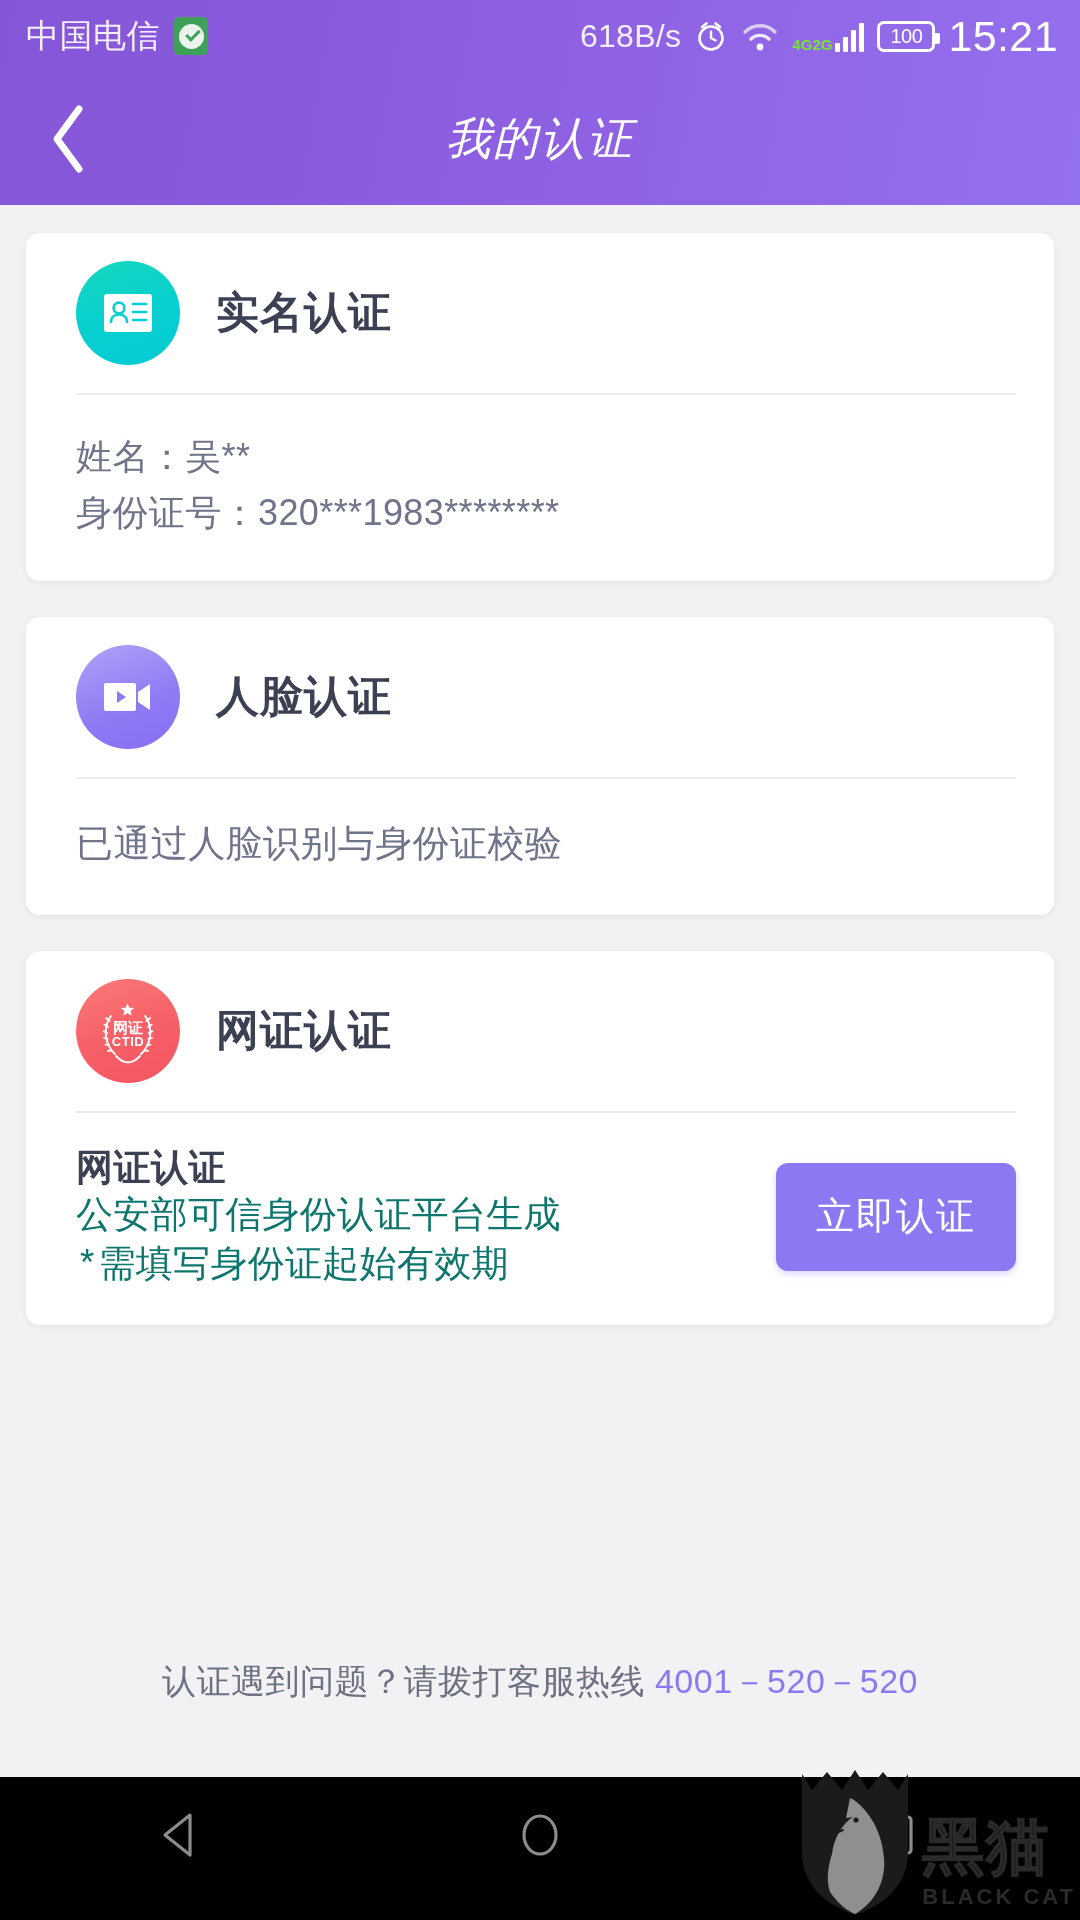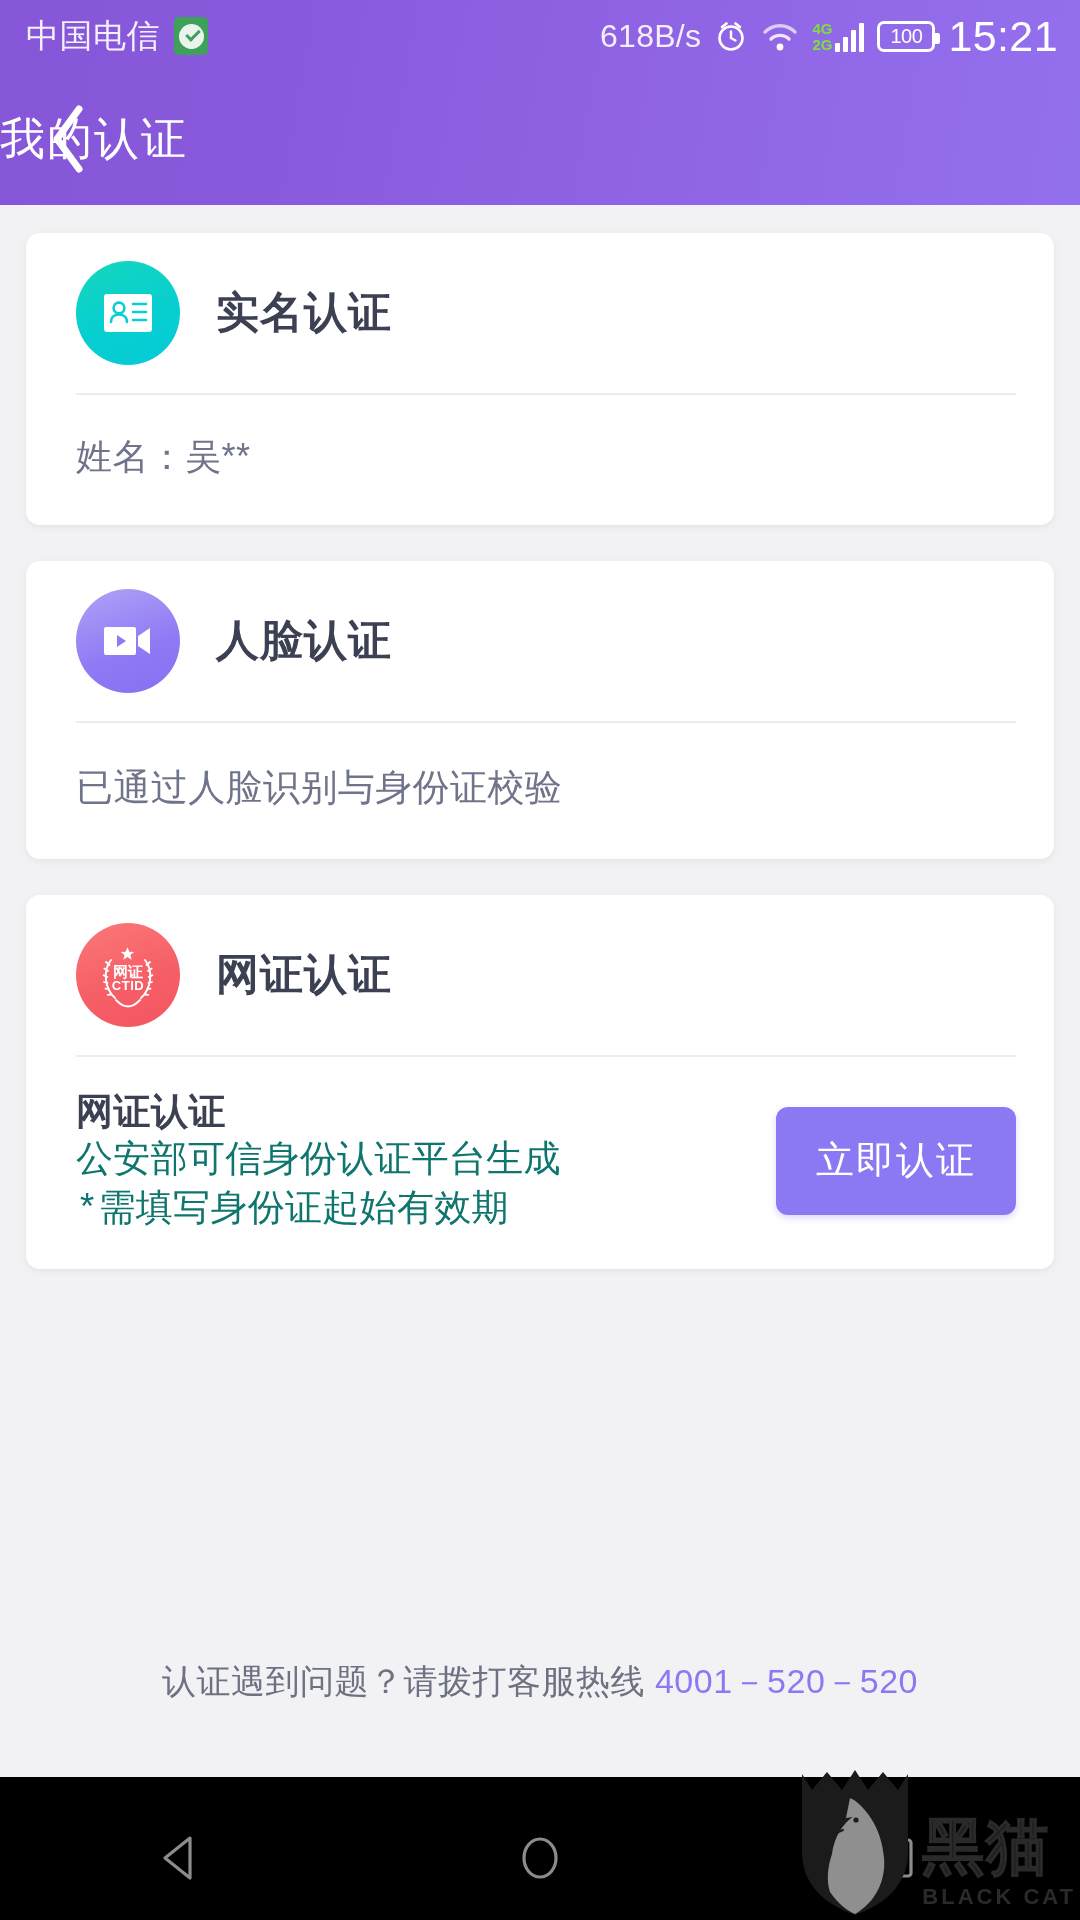--- a/index.html
+++ b/index.html
@@ -83,21 +83,21 @@
 
   .netspeed {
     font-size: 32px;
     color: #f2eefa;
     letter-spacing: 0.3px;
   }
 
   .clock-icon { width: 34px; height: 34px; }
   .wifi-icon { width: 38px; height: 30px; }
   .signal-wrap { display: flex; align-items: flex-end; gap: 3px; }
-  .gtags { display: flex; flex-direction: column; font-size: 15px; line-height: 1.03; color: #7be03a; font-weight: bold; }
+  .gtags { display: flex; flex-direction: row; font-size: 15px; line-height: 1.03; color: #7be03a; font-weight: bold; }
   .bars { display: flex; align-items: flex-end; gap: 3px; height: 32px; }
   .bars i { width: 5px; background: #ffffff; display: block; border-radius: 1px; }
   .bars i:nth-child(1){ height: 9px; }
   .bars i:nth-child(2){ height: 15px; }
   .bars i:nth-child(3){ height: 22px; }
   .bars i:nth-child(4){ height: 29px; }
 
   .battery {
     width: 58px; height: 31px;
     border: 3px solid #ffffff;
@@ -115,20 +115,22 @@
   }
   .battery span { font-size: 20px; color: #ffffff; letter-spacing: -0.5px; }
 
   .clock-time { font-size: 43px; color: #ffffff; letter-spacing: 0.4px; }
 
   .titlebar {
     height: 133px;
     position: relative;
     display: flex;
     align-items: center;
+    justify-content: center;
+    font-style: italic;
   }
   .back-btn {
     position: absolute;
     left: 26px;
     top: 50%;
     transform: translateY(-50%);
     width: 86px; height: 86px;
     display: flex; align-items: center; justify-content: center;
     cursor: pointer;
   }
@@ -263,21 +265,21 @@
     padding-bottom: 72px;
   }
   .footer-help .phone { color: #8b79f4; }
 
   
   .navbar {
     flex: 0 0 auto;
     height: 143px;
     background: #000000;
     display: flex;
-    align-items: flex-end;
+    align-items: flex-start;
     justify-content: space-around;
     position: relative;
   }
   .nav-btn {
     width: 120px; height: 120px;
     display: flex; align-items: center; justify-content: center;
     cursor: pointer;
   }
 
   .watermark {
@@ -389,20 +391,21 @@
             <circle cx="18" cy="17" r="5.4" fill="none" stroke="#08cfd2" stroke-width="2.6"></circle>
             <path d="M10 31 C10 25.5 14 23.5 18 23.5 C22 23.5 26 25.5 26 31" fill="none" stroke="#08cfd2" stroke-width="2.6" stroke-linecap="round"></path>
             <path d="M32 13 H45 M32 21 H45 M32 29 H45" stroke="#08cfd2" stroke-width="2.6" stroke-linecap="round"></path>
           </svg>
         </div>
         <div class="card-title">实名认证</div>
       </div>
       <div class="divider"></div>
       <div class="card-body">
         <div class="info-line">姓名：吴**</div>
+        <div class="info-line">身份证号：320***1983********</div>
       </div>
     </div>
 
     <div class="card">
       <div class="card-head">
         <div class="badge-circle violet">
           <svg width="56" height="40" viewBox="0 0 56 40">
             <rect x="4" y="6" width="32" height="28" rx="2" fill="#ffffff"></rect>
             <path d="M38 15 L50 7 L50 33 L38 25 Z" fill="#ffffff"></path>
             <path d="M17 14 L26 20 L17 26 Z" fill="#8f79f4"></path>

